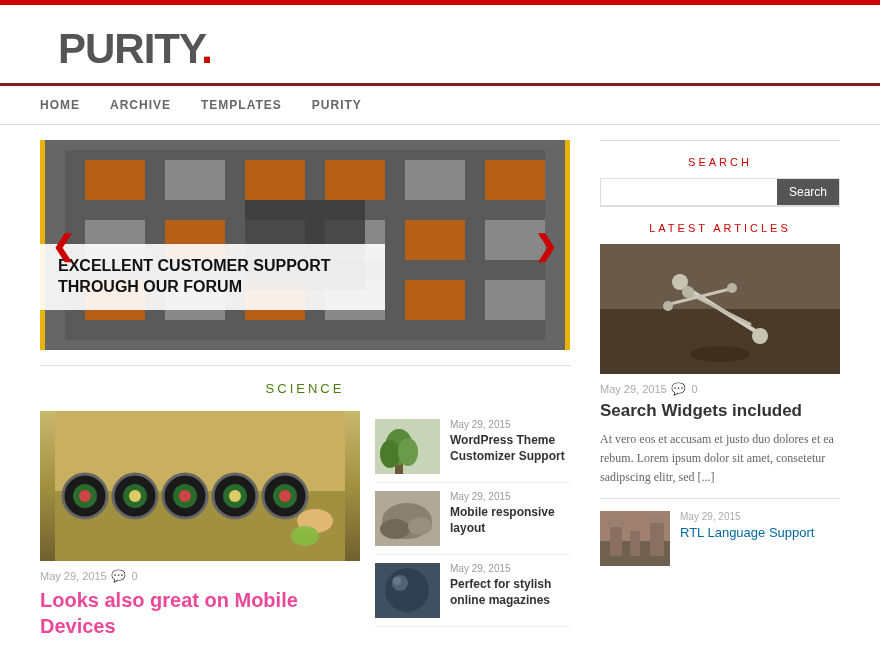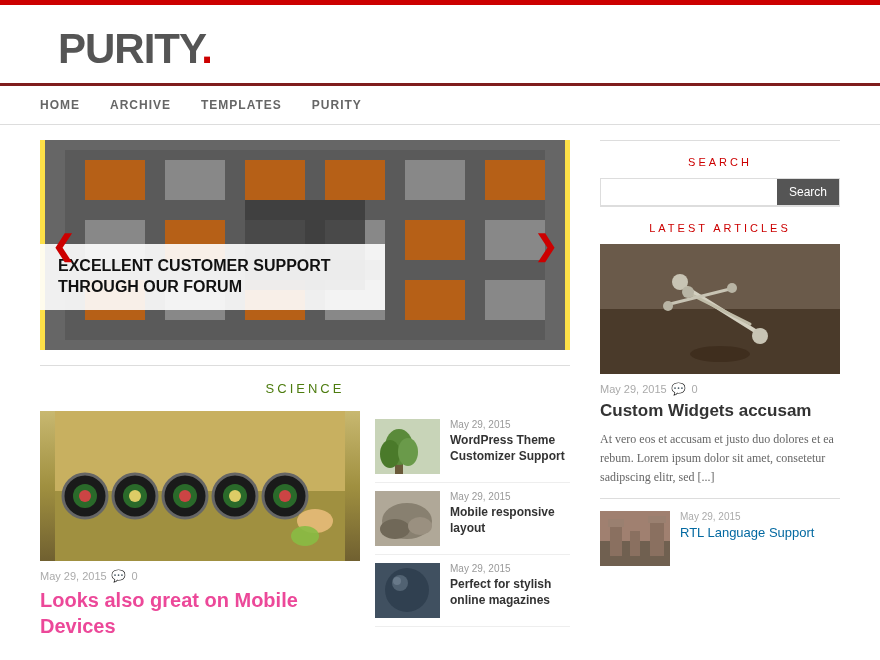--- a/index.html
+++ b/index.html
@@ -17,21 +17,21 @@
     .nav { border-top: 3px solid #7f1d1d; border-bottom: 1px solid #ddd; padding: 0 40px; margin-bottom: 0; }
     .nav ul { list-style: none; display: flex; gap: 30px; }
     .nav ul li a { display: block; padding: 12px 0; font-size: 12px; font-weight: bold; color: #666; text-decoration: none; letter-spacing: 1px; font-family: Arial, sans-serif; }
 
     
     .main-container { display: flex; gap: 30px; padding: 0 40px 20px; margin-top: 15px; }
     .content-area { flex: 1; min-width: 0; }
     .sidebar { width: 240px; flex-shrink: 0; }
 
     
-    .slider { position: relative; width: 100%; height: 210px; background: #fde047; overflow: hidden; margin-bottom: 15px; }
+    .slider { position: relative; width: 100%; height: 210px; background: #eab308; overflow: hidden; margin-bottom: 15px; }
     .slider-caption { position: absolute; bottom: 40px; left: 0; background: rgba(255,255,255,0.9); padding: 12px 18px; max-width: 65%; }
     .slider-caption h2 { font-size: 16px; font-weight: 900; font-family: Arial, sans-serif; color: #111; line-height: 1.3; text-transform: uppercase; }
     .slider-arrow { position: absolute; top: 50%; transform: translateY(-50%); font-size: 28px; color: #cc0000; cursor: pointer; font-weight: bold; user-select: none; }
     .slider-arrow.left { left: 12px; }
     .slider-arrow.right { right: 12px; }
 
     
     .divider { border: none; border-top: 1px solid #ddd; margin: 15px 0; }
 
     
@@ -278,21 +278,21 @@
 
           <ellipse cx="120" cy="110" rx="30" ry="8" fill="#3a2a1a" opacity="0.7"></ellipse>
         </svg>
       </div>
 
       <div class="sidebar-article-date">
         <span>May 29, 2015</span>
         <span class="comment-icon">💬</span>
         <span>0</span>
       </div>
-      <div class="sidebar-article-title">Custom Widgets accusam</div>
+      <div class="sidebar-article-title">Search Widgets included</div>
       <div class="sidebar-article-text">At vero eos et accusam et justo duo dolores et ea rebum. Lorem ipsum dolor sit amet, consetetur sadipscing elitr, sed [...]</div>
 
       <div class="sidebar-small-article">
         <div class="sidebar-small-img rtl-img">
           <svg width="70" height="55" viewBox="0 0 70 55" xmlns="http://www.w3.org/2000/svg">
             <rect width="70" height="55" fill="#a08070"></rect>
             <rect x="0" y="30" width="70" height="25" fill="#706050"></rect>
 
             <rect x="10" y="15" width="12" height="30" fill="#8a7060"></rect>
             <rect x="30" y="20" width="10" height="25" fill="#8a7060"></rect>

